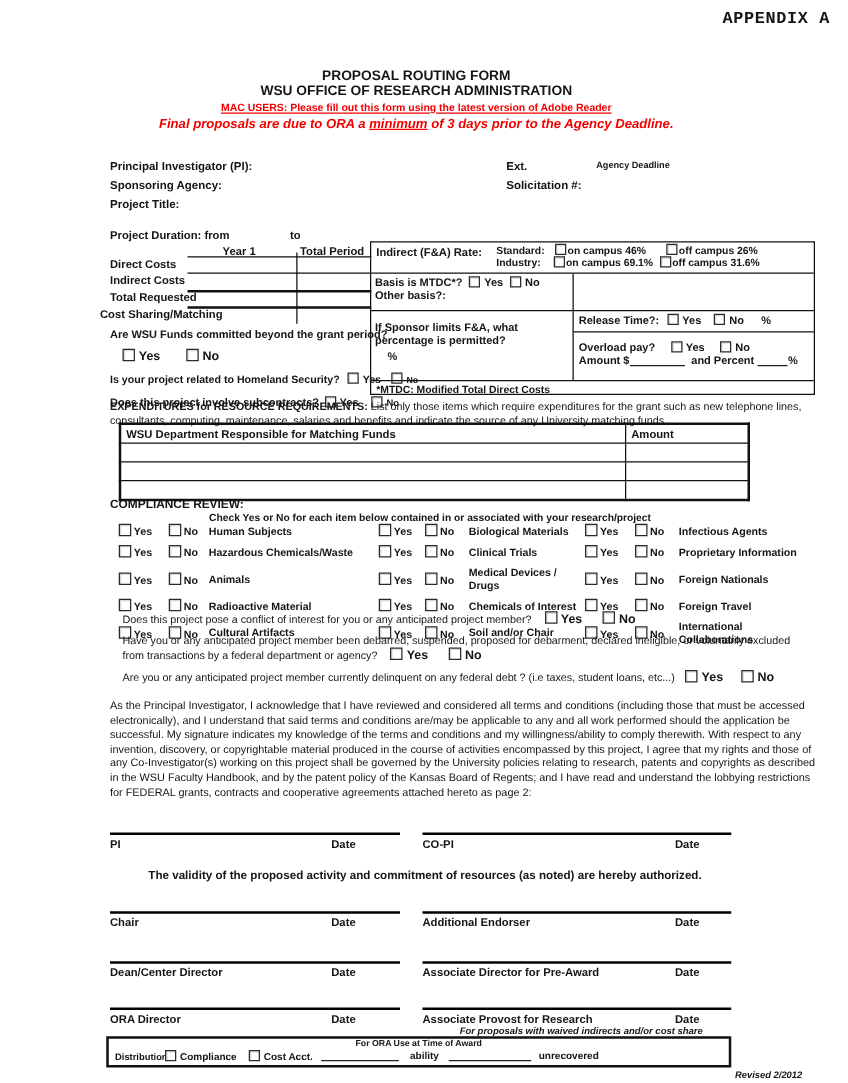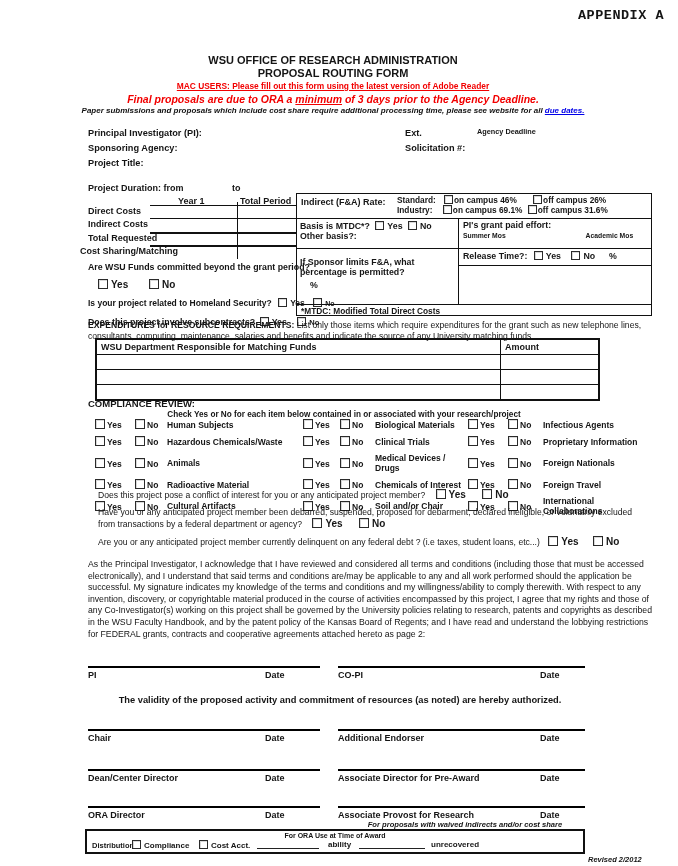--- a/index.html
+++ b/index.html
@@ -49,25 +49,24 @@
   .yesno{font-size:10px;font-weight:bold;}
 </style>
 </head>
 <body>
 
 <div class="page">
 
   <div class="abs serif b" style="top:8px;right:14px;font-size:13.5px;letter-spacing:.5px;font-family:Liberation Mono, monospace;">APPENDIX A</div>
 
   <div class="abs ctr" style="left:0;top:54px;width:666px;">
+    <div class="b f11" style="margin-top:1px;">PROPOSAL ROUTING FORM</div>
     <div class="b f11">WSU OFFICE OF RESEARCH ADMINISTRATION</div>
-    <div class="b f11" style="margin-top:1px;">PROPOSAL ROUTING FORM</div>
     <div class="red ul b f84" style="margin-top:2px;">MAC USERS: Please fill out this form using the latest version of Adobe Reader</div>
     <div class="red b i f105" style="margin-top:2px;"><span>Final proposals are due to ORA a </span><span class="ul">minimum</span><span> of 3 days prior to the Agency Deadline.</span></div>
-    <div class="b i f8" style="margin-top:1px;color:#111;"><span>Paper submissions and proposals which include cost share require additional processing time, please see website for all </span><span class="blue b i">due dates.</span></div>
   </div>
 
   <div class="abs b" style="left:88px;top:128px;font-size:9.2px;">Principal Investigator (PI):</div>
   <div class="abs b" style="left:405px;top:128px;font-size:9.2px;">Ext.</div>
   <div class="abs b" style="left:477px;top:127px;font-size:7.3px;">Agency Deadline</div>
   <div class="abs b" style="left:88px;top:143px;font-size:9.2px;">Sponsoring Agency:</div>
   <div class="abs b" style="left:405px;top:143px;font-size:9.2px;">Solicitation #:</div>
   <div class="abs b" style="left:88px;top:158px;font-size:9.2px;">Project Title:</div>
 
   <div class="abs b f9" style="left:88px;top:183px;">Project Duration:  from</div>
@@ -118,42 +117,46 @@
       </div>
     </div>
     <div class="farowB">
       <div class="facell-l b" style="font-size:8.8px;">
         <div>
           <span>Basis is MTDC*?</span>
           <span class="cb sm" style="margin-left:3px;"></span><span>Yes</span>
           <span class="cb sm" style="margin-left:3px;"></span><span>No</span>
         </div>
         <div>Other basis?:</div>
-      </div>
-      <div class="facell-r b">
-        <div style="font-size:8.8px;">PI's grant paid effort:</div>
-        <div style="font-size:6.8px;margin-top:2px;">
-          <span>Summer Mos</span>
-          <span style="margin-left:78px;">Academic Mos</span>
-        </div>
       </div>
     </div>
     <div class="farowC">
       <div class="facell-l b" style="font-size:8.8px;padding-top:8px;">
         <div>If Sponsor limits F&amp;A, what</div>
         <div>percentage is permitted?</div>
         <div style="margin-top:3px;padding-left:10px;">%</div>
       </div>
       <div class="facell-r" style="padding:0;">
         <div class="fasub1 b" style="font-size:8.8px;">
           <span>Release Time?:</span>
           <span class="cb sm" style="margin-left:4px;"></span><span>Yes</span>
           <span class="cb sm" style="margin-left:8px;"></span><span>No</span>
           <span style="position:absolute;left:150px;top:2px;">%</span>
         </div>
+        <div class="fasub2 b" style="font-size:8.8px;">
+          <div style="margin-top:4px;">
+            <span>Overload pay?</span>
+            <span class="cb sm" style="margin-left:10px;"></span><span>Yes</span>
+            <span class="cb sm" style="margin-left:10px;"></span><span>No</span>
+          </div>
+          <div>
+            <span>Amount $</span><span class="fill" style="width:44px;"></span>
+            <span style="margin-left:3px;">and Percent</span><span class="fill" style="width:24px;margin-left:3px;"></span><span>%</span>
+          </div>
+        </div>
       </div>
     </div>
     <div class="farowD">*MTDC: Modified Total Direct Costs</div>
   </div>
 
   <div class="abs" style="left:88px;top:320px;width:567px;font-size:8.6px;line-height:10.5px;">
     <span class="b">EXPENDITURES for RESOURCE REQUIREMENTS:</span><span> List only those items which require expenditures for the grant such as new telephone lines, consultants, computing, maintenance, salaries and benefits and indicate the source of any University matching funds.</span>
   </div>
   <table class="mtable">
     <tbody>

